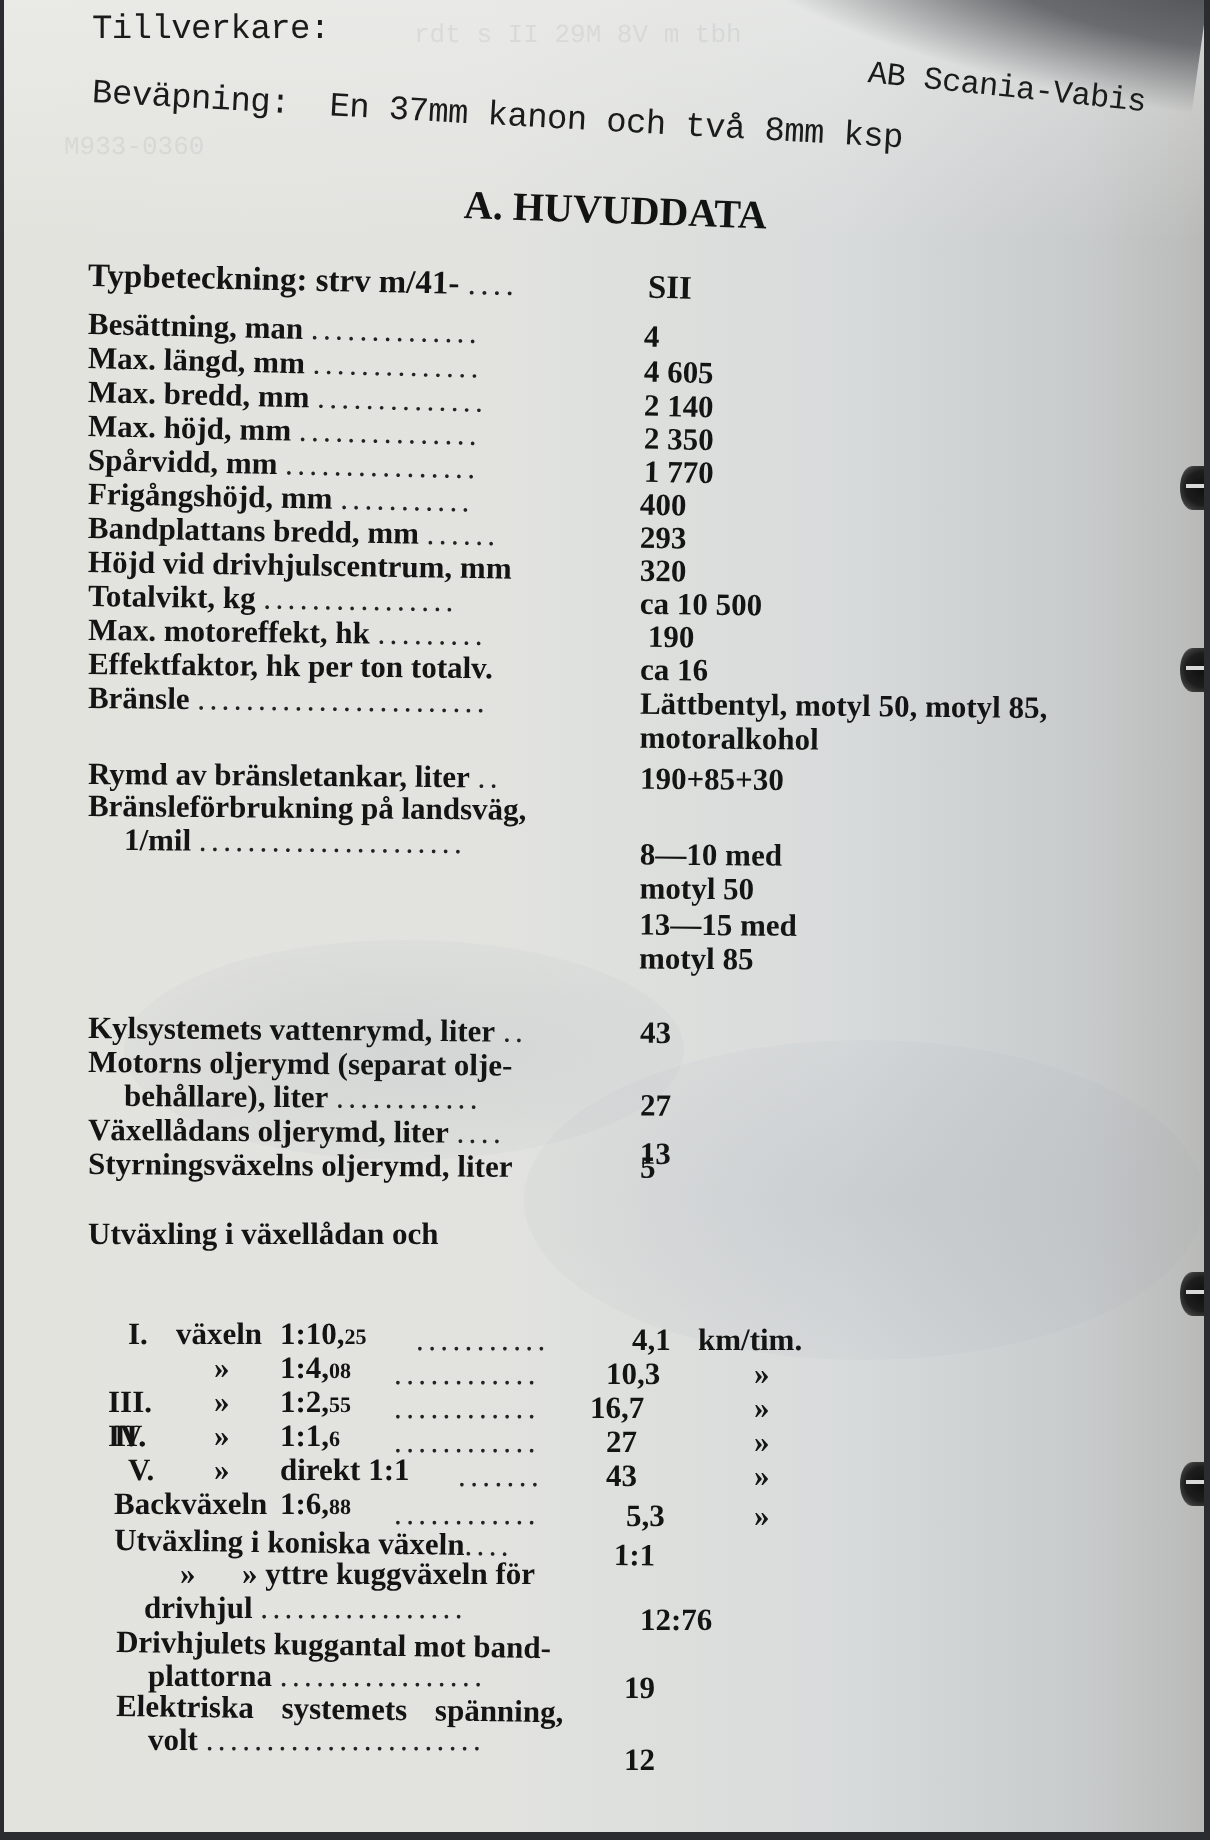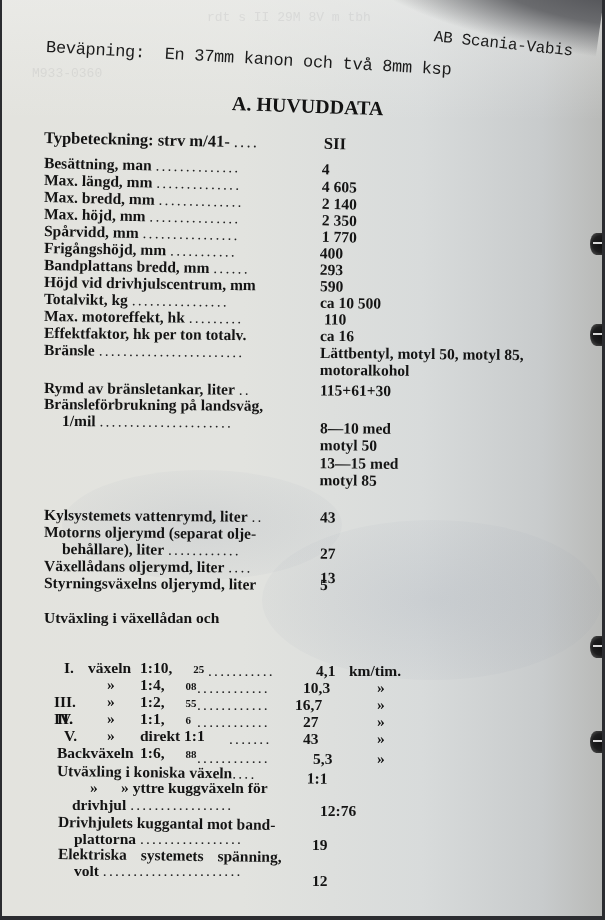--- a/index.html
+++ b/index.html
@@ -29,21 +29,21 @@
   }
   .tw { position: absolute; font-family: "Liberation Mono", "DejaVu Sans Mono", monospace; color: #1b1b1b; font-size: 17px; white-space: nowrap; letter-spacing: -0.3px; }
   .title { position: absolute; left: 230px; top: 92px; font-weight: bold; font-size: 20px; color: #131313; transform: rotate(2deg); transform-origin: left center; white-space: nowrap; }
   .row {
     position: absolute; left: 42px; font-weight: bold; font-size: 15.5px; color: #141414;
     white-space: nowrap; line-height: 16px;
   }
   .lbl { display: inline-block; }
   .dots { display: inline-block; letter-spacing: 2.2px; font-weight: normal; color: #222; }
   .val { position: absolute; white-space: nowrap; }
-  .sub { font-size: 11px; margin-left: 21px; }
+  .sub { font-size: 11px; }
   .hole {
     position: absolute; right: 0px; width: 12px; height: 22px;
     background: radial-gradient(ellipse at 100% 50%, #0f0f10 0%, #1d1d1e 55%, #3a3a3a 75%, rgba(60,60,60,0) 100%);
     border-radius: 50% 0 0 50%;
   }
   .hole::after { content:""; position:absolute; left:3px; right:0; top:9px; height:2px; background:#d9d9d9; }
   .stain {
     position: absolute; border-radius: 50%;
     background: radial-gradient(ellipse, rgba(130,140,160,0.16) 0%, rgba(130,140,160,0.07) 60%, rgba(0,0,0,0) 100%);
   }
@@ -57,43 +57,44 @@
   <div class="ghost" style="left:205px;top:10px;">rdt s II 29M 8V m tbh</div>
   <div class="ghost" style="left:30px;top:66px;">M933-0360</div>
   <div class="stain" style="left:260px;top:520px;width:340px;height:160px;"></div>
   <div class="stain" style="left:60px;top:470px;width:280px;height:110px;"></div>
 
   <div class="hole" style="top:233px;"></div>
   <div class="hole" style="top:324px;"></div>
   <div class="hole" style="top:636px;"></div>
   <div class="hole" style="top:731px;"></div>
 
+  <div class="tw" style="left:44px;top:6px;">Tillverkare:</div>
   <div class="tw" style="left:432px;top:28px;transform:rotate(6deg);transform-origin:left center;font-size:16px;">AB Scania-Vabis</div>
   <div class="tw" style="left:44px;top:38px;transform:rotate(3.2deg);transform-origin:left center;">
     <span>Beväpning:</span>&nbsp;
     <span>En 37mm kanon och två 8mm ksp</span>
   </div>
 
   <div class="title">A. HUVUDDATA</div>
 
   <div id="specs">
     <div class="row" style="top:130px;font-size:16.5px;transform:rotate(1.2deg);transform-origin:left center;"><span class="lbl">Typbeteckning: strv m/41-</span> <span class="dots">....</span><span class="val" style="left:280px;">SII</span></div>
     <div class="row" style="top:155px;transform:rotate(1.3deg);transform-origin:left center;"><span class="lbl">Besättning, man</span> <span class="dots">..............</span><span class="val" style="left:278px;">4</span></div>
     <div class="row" style="top:172px;transform:rotate(1.4deg);transform-origin:left center;"><span class="lbl">Max. längd, mm</span> <span class="dots">..............</span><span class="val" style="left:278px;">4 605</span></div>
     <div class="row" style="top:189px;transform:rotate(1.4deg);transform-origin:left center;"><span class="lbl">Max. bredd, mm</span> <span class="dots">..............</span><span class="val" style="left:278px;">2 140</span></div>
     <div class="row" style="top:206px;transform:rotate(1.3deg);transform-origin:left center;"><span class="lbl">Max. höjd, mm</span> <span class="dots">...............</span><span class="val" style="left:278px;">2 350</span></div>
     <div class="row" style="top:223px;transform:rotate(1.2deg);transform-origin:left center;"><span class="lbl">Spårvidd, mm</span> <span class="dots">................</span><span class="val" style="left:278px;">1 770</span></div>
     <div class="row" style="top:240px;transform:rotate(1.1deg);transform-origin:left center;"><span class="lbl">Frigångshöjd, mm</span> <span class="dots">...........</span><span class="val" style="left:276px;">400</span></div>
     <div class="row" style="top:257px;transform:rotate(1deg);transform-origin:left center;"><span class="lbl">Bandplattans bredd, mm</span> <span class="dots">......</span><span class="val" style="left:276px;">293</span></div>
-    <div class="row" style="top:274px;transform:rotate(0.9deg);transform-origin:left center;"><span class="lbl">Höjd vid drivhjulscentrum, mm</span><span class="val" style="left:276px;">590</span></div>
+    <div class="row" style="top:274px;transform:rotate(0.9deg);transform-origin:left center;"><span class="lbl">Höjd vid drivhjulscentrum, mm</span><span class="val" style="left:276px;">320</span></div>
     <div class="row" style="top:291px;transform:rotate(0.8deg);transform-origin:left center;"><span class="lbl">Totalvikt, kg</span> <span class="dots">................</span><span class="val" style="left:276px;">ca 10 500</span></div>
-    <div class="row" style="top:308px;transform:rotate(0.7deg);transform-origin:left center;"><span class="lbl">Max. motoreffekt, hk</span> <span class="dots">.........</span><span class="val" style="left:280px;">110</span></div>
+    <div class="row" style="top:308px;transform:rotate(0.7deg);transform-origin:left center;"><span class="lbl">Max. motoreffekt, hk</span> <span class="dots">.........</span><span class="val" style="left:280px;">190</span></div>
     <div class="row" style="top:325px;transform:rotate(0.6deg);transform-origin:left center;"><span class="lbl">Effektfaktor, hk per ton totalv.</span><span class="val" style="left:276px;">ca 16</span></div>
     <div class="row" style="top:342px;transform:rotate(0.6deg);transform-origin:left center;"><span class="lbl">Bränsle</span> <span class="dots">........................</span><span class="val" style="left:276px;">Lättbentyl, motyl 50, motyl 85,</span><span class="val" style="left:276px;top:17px;">motoralkohol</span></div>
-    <div class="row" style="top:380px;transform:rotate(0.5deg);transform-origin:left center;"><span class="lbl">Rymd av bränsletankar, liter</span> <span class="dots">..</span><span class="val" style="left:276px;">115+61+30</span></div>
+    <div class="row" style="top:380px;transform:rotate(0.5deg);transform-origin:left center;"><span class="lbl">Rymd av bränsletankar, liter</span> <span class="dots">..</span><span class="val" style="left:276px;">190+85+30</span></div>
     <div class="row" style="top:396px;transform:rotate(0.5deg);transform-origin:left center;"><span class="lbl">Bränsleförbrukning på landsväg,</span></div>
     <div class="row" style="top:413px;left:60px;transform:rotate(0.5deg);transform-origin:left center;"><span class="lbl">1/mil</span> <span class="dots">......................</span><span class="val" style="left:258px;top:5px;">8—10 med</span><span class="val" style="left:258px;top:22px;">motyl 50</span><span class="val" style="left:258px;top:40px;">13—15 med</span><span class="val" style="left:258px;top:57px;">motyl 85</span></div>
     <div class="row" style="top:507px;transform:rotate(0.5deg);transform-origin:left center;"><span class="lbl">Kylsystemets vattenrymd, liter</span> <span class="dots">..</span><span class="val" style="left:276px;">43</span></div>
     <div class="row" style="top:524px;transform:rotate(0.5deg);transform-origin:left center;"><span class="lbl">Motorns oljerymd (separat olje-</span></div>
     <div class="row" style="top:541px;left:60px;transform:rotate(0.4deg);transform-origin:left center;"><span class="lbl">behållare), liter</span> <span class="dots">............</span><span class="val" style="left:258px;top:3px;">27</span></div>
     <div class="row" style="top:558px;transform:rotate(0.4deg);transform-origin:left center;"><span class="lbl">Växellådans oljerymd, liter</span> <span class="dots">....</span><span class="val" style="left:276px;margin-top:10px;">13</span></div>
     <div class="row" style="top:575px;transform:rotate(0.4deg);transform-origin:left center;"><span class="lbl">Styrningsväxelns oljerymd, liter</span><span class="val" style="left:276px;">5</span></div>
   </div>
 
   <div class="row" style="top:610px;">Utväxling i växellådan och</div>

